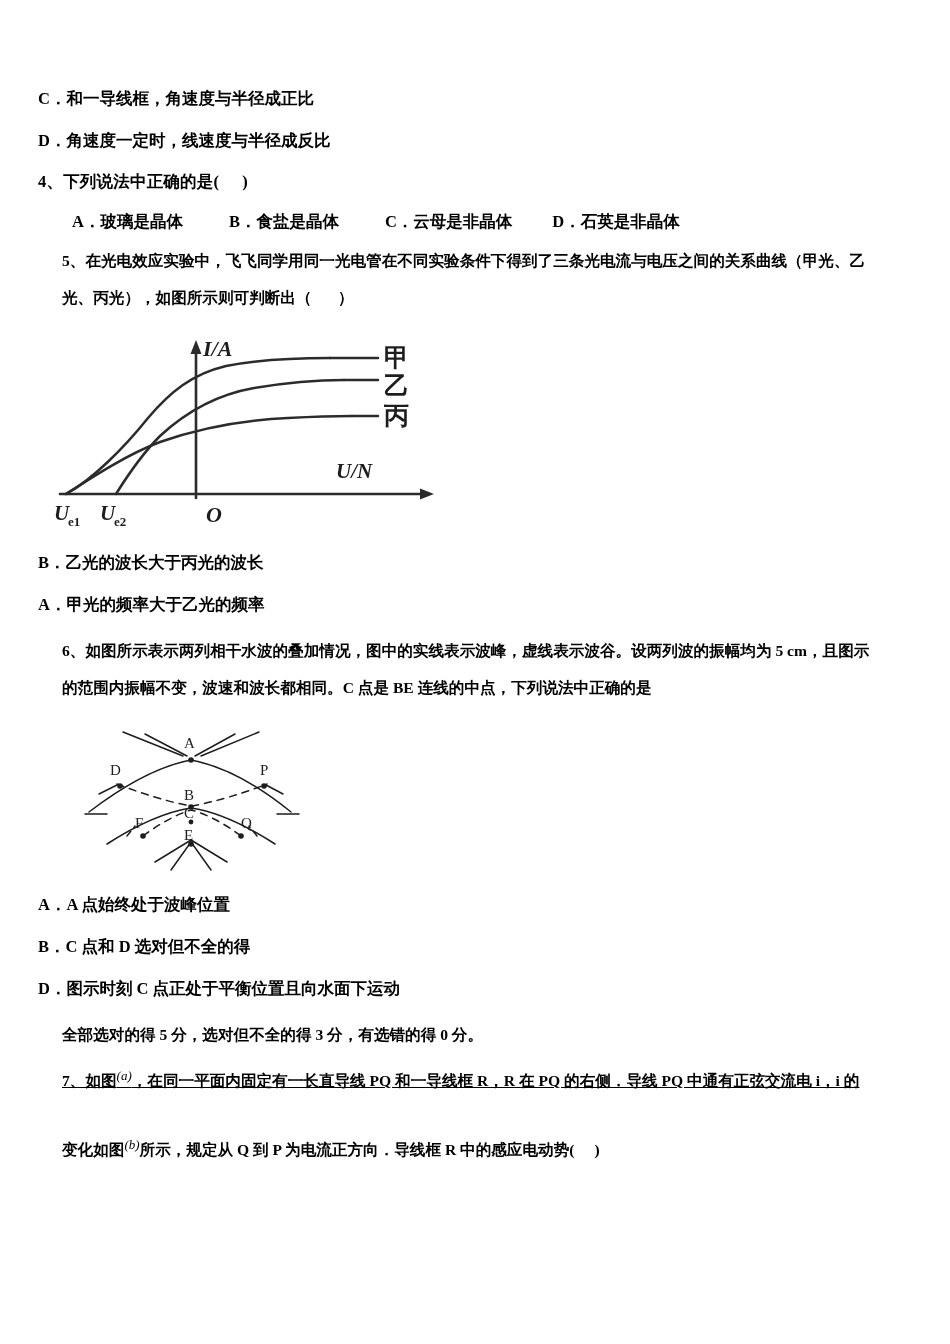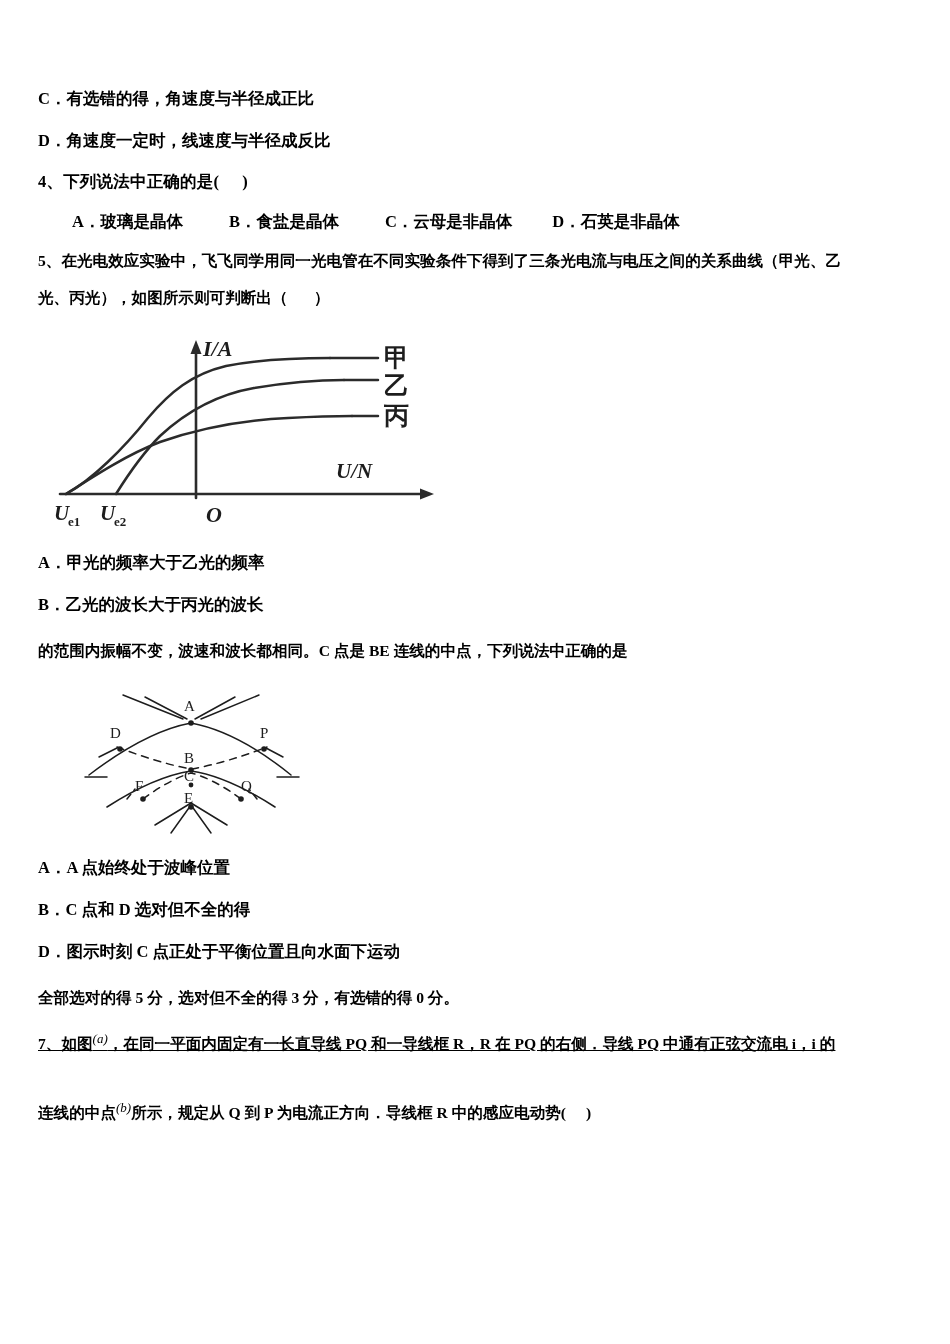--- a/index.html
+++ b/index.html
@@ -41,20 +41,21 @@
   .opt-line {
     font-size: 16.5px;
     line-height: 42px;
     font-weight: bold;
     white-space: nowrap;
   }
   .stem-narrow {
     font-size: 15.6px;
     line-height: 37px;
     font-weight: bold;
+    margin-left: 24px;
   }
   .opts-row {
     font-size: 16.5px;
     line-height: 40px;
     font-weight: bold;
     white-space: nowrap;
     margin-left: 34px;
   }
   .opts-row .gap {
     display: inline-block;
@@ -108,21 +109,21 @@
   svg text {
     font-family: "Liberation Serif", "DejaVu Serif", serif;
   }
 </style>
 </head>
 <body>
 
 <div class="page">
   <div class="content">
 
-    <div class="opt-line">C．有选错的得，角速度与半径成正比</div>
+    <div class="opt-line">C．和一导线框，角速度与半径成正比</div>
     <div class="opt-line">D．角速度一定时，线速度与半径成反比</div>
 
     <div class="line">
       <span>4、下列说法中正确的是(</span><span class="blank-paren">&nbsp;&nbsp;&nbsp;&nbsp;&nbsp;</span><span>)</span>
     </div>
     <div class="opts-row">
       <span>A．玻璃是晶体</span><span class="gap"></span><span>B．食盐是晶体</span><span class="gap"></span><span>C．云母是非晶体</span><span class="gap-s"></span><span>D．石英是非晶体</span>
     </div>
 
     <div class="stem-narrow">5、在光电效应实验中，飞飞同学用同一光电管在不同实验条件下得到了三条光电流与电压之间的关系曲线（甲光、乙</div>
@@ -162,25 +163,26 @@
         <text x="288" y="148" font-size="21" font-style="italic" font-weight="bold" fill="#1d1d1d">U/N</text>
         <text x="158" y="192" font-size="22" font-style="italic" font-weight="bold" fill="#1d1d1d">O</text>
 
         <text x="6" y="190" font-size="21" font-style="italic" font-weight="bold" fill="#1d1d1d">U</text>
         <text x="20" y="196" font-size="13" font-weight="bold" fill="#1d1d1d">e1</text>
         <text x="52" y="190" font-size="21" font-style="italic" font-weight="bold" fill="#1d1d1d">U</text>
         <text x="66" y="196" font-size="13" font-weight="bold" fill="#1d1d1d">e2</text>
       </svg>
     </div>
 
+    <div class="opt-line">B．乙光的波长大于丙光的波长</div>
     <div class="opt-line">A．甲光的频率大于乙光的频率</div>
-    <div class="opt-line">B．乙光的波长大于丙光的波长</div>
 
     <div class="sp6"></div>
 
+    <div class="stem-narrow">6、如图所示表示两列相干水波的叠加情况，图中的实线表示波峰，虚线表示波谷。设两列波的振幅均为 5 cm，且图示</div>
     <div class="stem-narrow">的范围内振幅不变，波速和波长都相同。C 点是 BE 连线的中点，下列说法中正确的是</div>
 
     <div class="sp10"></div>
 
     <div class="fig2-wrap">
       <svg class="fig2" width="220" height="160" viewBox="0 0 220 160">
         <g fill="none" stroke="#1d1d1d" stroke-width="1.5" stroke-linecap="round">
 
           <path d="M 6,96 C 40,70 76,50 108,44 C 140,50 176,70 208,96"></path>
           <path d="M 24,128 C 52,110 82,96 108,92 C 136,96 164,110 192,128"></path>
@@ -236,17 +238,17 @@
 
     <div class="stem-narrow">全部选对的得 5 分，选对但不全的得 3 分，有选错的得 0 分。</div>
 
     <div class="stem-narrow" style="line-height:46px;text-decoration:underline;">
       <span>7、如图</span><span class="sup-fig">(a)</span><span>，在同一平面内固定有一长直导线 PQ 和一导线框 R，R 在 PQ 的右侧．导线 PQ 中通有正弦交流电 i，i 的</span>
     </div>
 
     <div class="sp18"></div>
 
     <div class="stem-narrow" style="line-height:46px;">
-      <span>连线的中点</span><span class="sup-fig">(b)</span><span>所示，规定从 Q 到 P 为电流正方向．导线框 R 中的感应电动势</span><span class="blank-paren">(</span><span>&nbsp;&nbsp;&nbsp;&nbsp;&nbsp;</span><span class="blank-paren">)</span>
+      <span>变化如图</span><span class="sup-fig">(b)</span><span>所示，规定从 Q 到 P 为电流正方向．导线框 R 中的感应电动势</span><span class="blank-paren">(</span><span>&nbsp;&nbsp;&nbsp;&nbsp;&nbsp;</span><span class="blank-paren">)</span>
     </div>
 
   </div>
 </div>
 
 </body></html>

